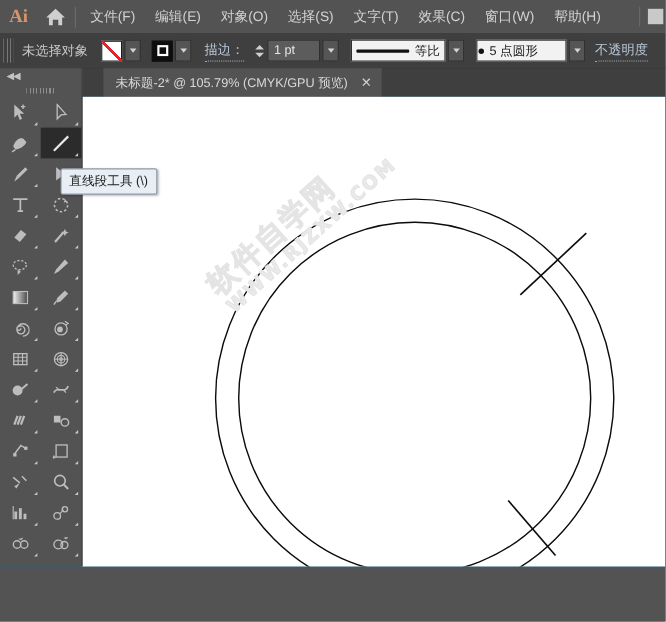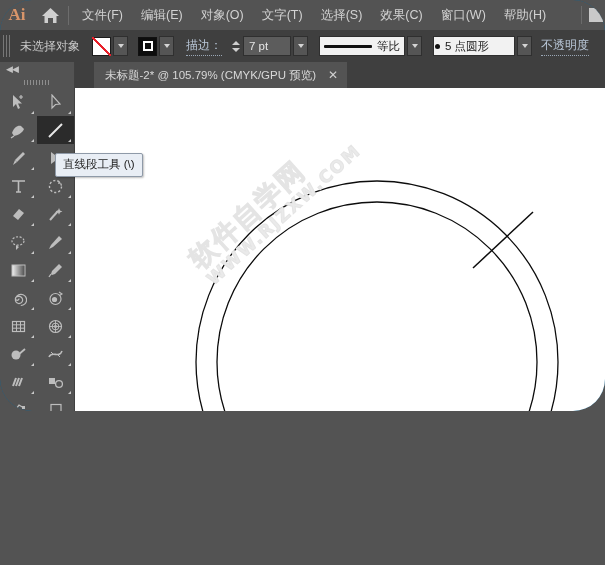--- a/index.html
+++ b/index.html
@@ -11,24 +11,23 @@
   body {
     width: 605px;
     height: 565px;
     overflow: hidden;
     font-family: "Liberation Sans", "DejaVu Sans", sans-serif;
     -webkit-font-smoothing: antialiased;
   }
   #app {
     position: relative;
     width: 605px;
-    height: 411px;
+    height: 515px;
     background: #0369a1;
     overflow: hidden;
-    border-radius: 32px;
   }
 
   
   .menubar {
     position: absolute;
     left: 0; top: 0;
     width: 605px; height: 30px;
     background: #535353;
     display: flex;
     align-items: center;
@@ -395,22 +394,22 @@
     <div class="home-btn">
       <svg width="19" height="17" viewBox="0 0 19 17" aria-hidden="true">
         <path d="M9.5 1 L18 9 L15.5 9 L15.5 16 L12 16 L12 11 L7 11 L7 16 L3.5 16 L3.5 9 L1 9 Z" fill="#cfcfcf"></path>
       </svg>
     </div>
     <div class="menu-sep"></div>
     <div class="menu-items">
       <div class="menu-item">文件(F)</div>
       <div class="menu-item">编辑(E)</div>
       <div class="menu-item">对象(O)</div>
+      <div class="menu-item">选择(S)</div>
       <div class="menu-item">文字(T)</div>
-      <div class="menu-item">选择(S)</div>
       <div class="menu-item">效果(C)</div>
       <div class="menu-item">窗口(W)</div>
       <div class="menu-item">帮助(H)</div>
     </div>
     <div class="menubar-right">
       <div class="mb-divider"></div>
       <div class="mb-block"></div>
     </div>
   </div>
 
@@ -428,21 +427,21 @@
       </div>
     <div class="arrow-btn">
         <i class="chev"></i>
       </div>
 
     <div class="cb-link" style="margin-left:12px">描边：</div>
     <div class="stepper">
       <i class="up"></i>
       <i class="dn"></i>
     </div>
-    <div class="field field-stroke">7 pt</div>
+    <div class="field field-stroke">1 pt</div>
     <div class="arrow-btn">
         <i class="chev"></i>
       </div>
 
     <div class="whitebox profile-box">
       <span class="profile-line"></span>
       <span>等比</span>
     </div>
     <div class="arrow-btn">
         <i class="chev"></i>

